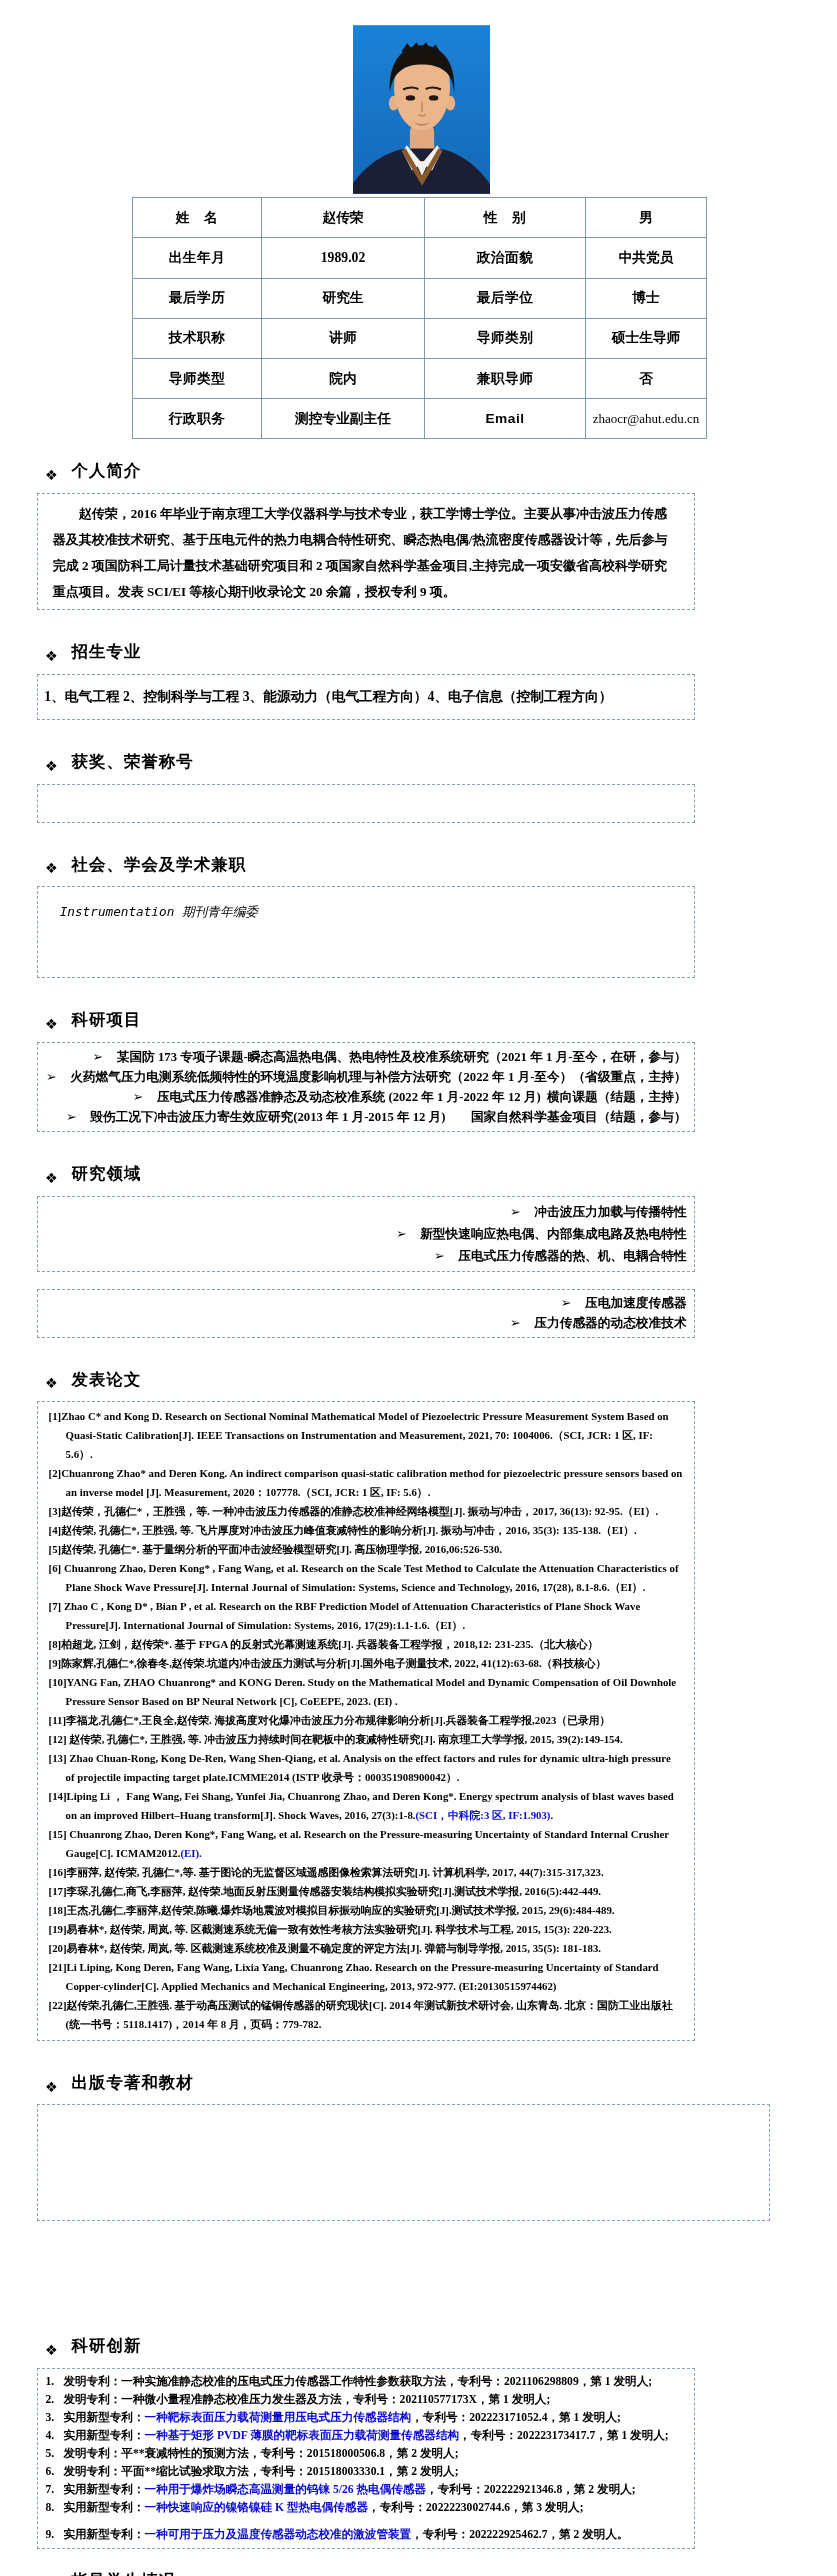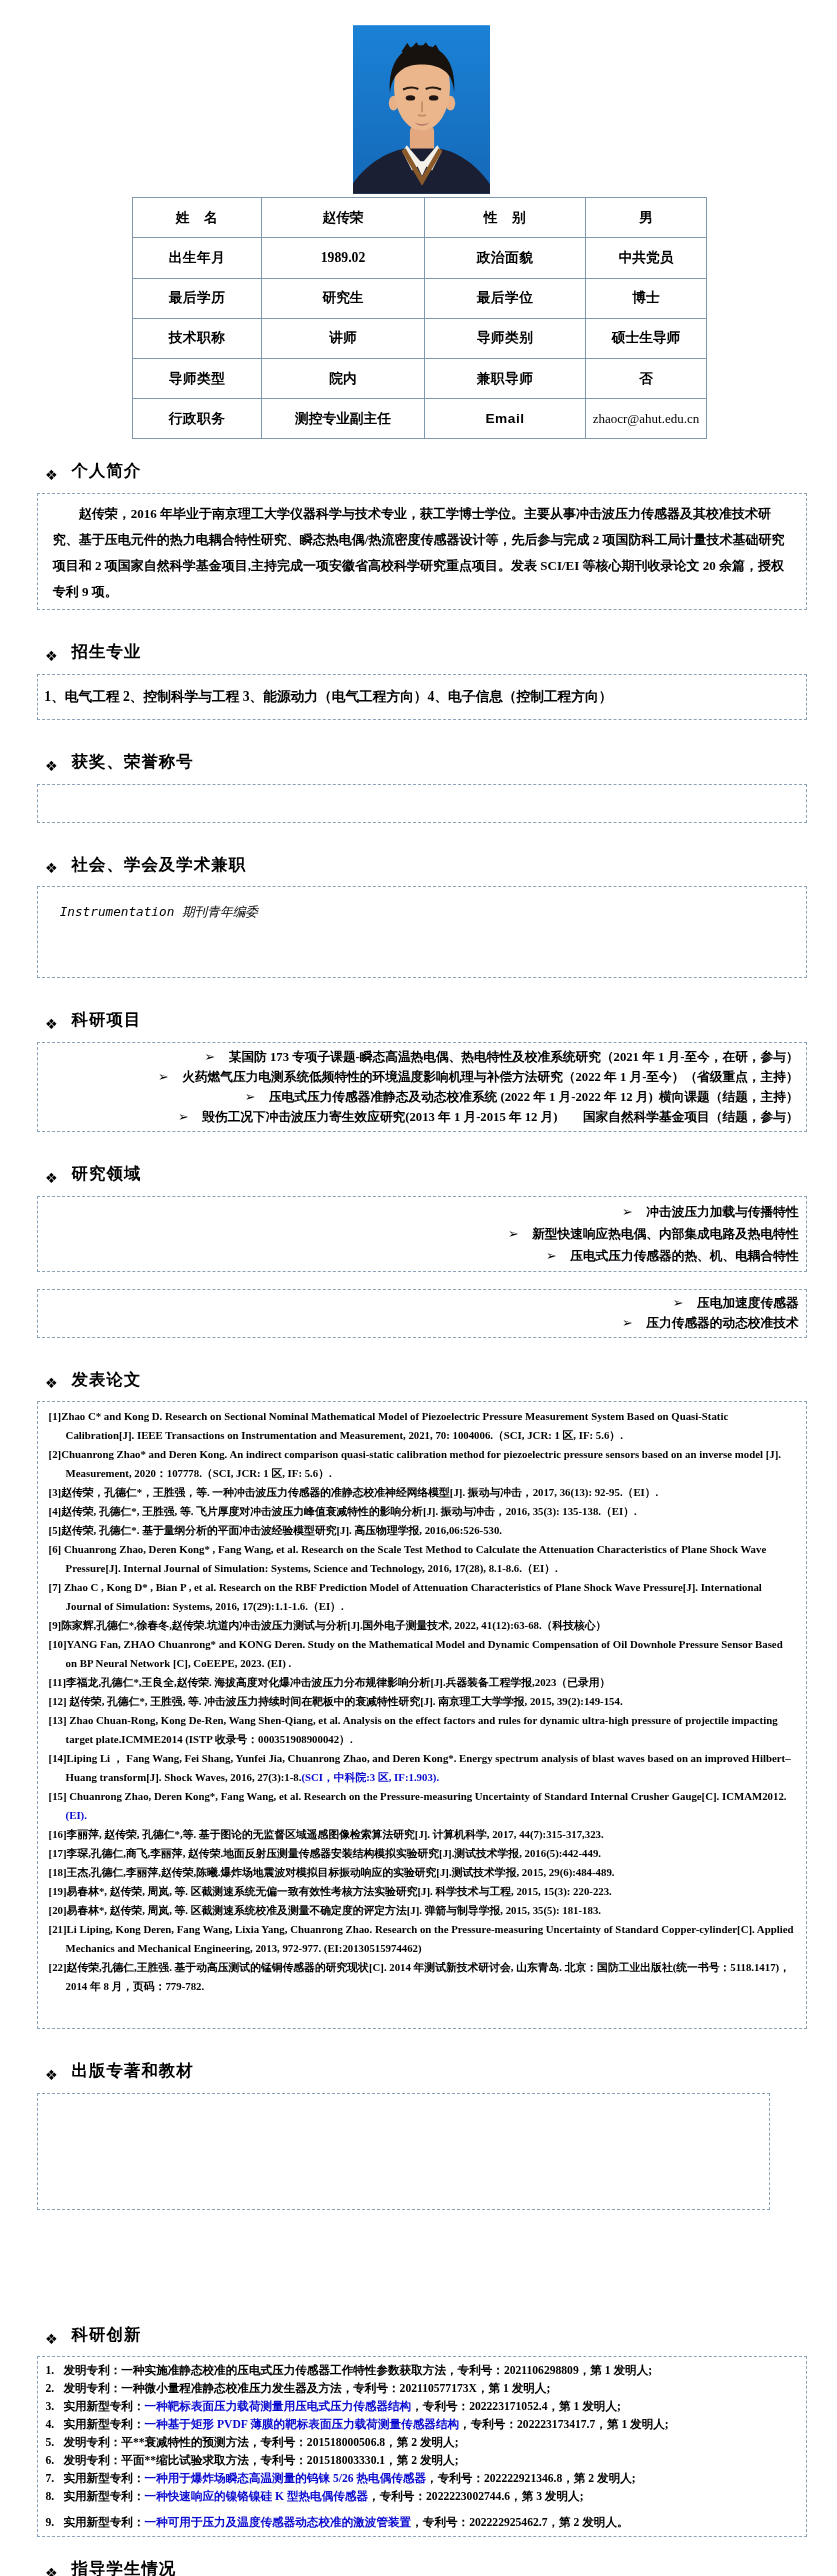--- a/index.html
+++ b/index.html
@@ -25,21 +25,21 @@
   .section{margin-top:31px;}
   .sec-intro{margin-top:21px;}
   .sec-innovation{margin-top:114px;}
   .sec-students{margin-top:21px;}
 
   .sec-header{margin:0 0 10.6px 45px;display:flex;align-items:flex-end;gap:13.7px;}
   .diamond{font-family:"DejaVu Sans",sans-serif;font-size:14.2px;line-height:1;color:#000;}
   .diamond::before{content:"\2756";}
   .sec-title{font-size:16.4px;font-weight:700;letter-spacing:1.1px;}
 
-  .box{margin-left:37px;width:770px;border:1.1px dashed #8ba2b6;box-sizing:border-box;background:#fff;}
+  .box{margin-left:37px;width:658px;border:1.1px dashed #8ba2b6;box-sizing:border-box;background:#fff;}
 
   .box-intro{min-height:116px;padding:7.4px 14.8px 4.2px 14.8px;}
   .intro-text{margin:0;font-size:13px;line-height:26px;text-indent:2em;font-weight:600;}
 
   .box-enroll{min-height:46px;display:flex;align-items:center;padding:0 6.3px;}
   .enroll-text{margin:0;font-size:13.7px;font-weight:600;}
 
   .box-awards{min-height:39px;}
 
   .box-memberships{min-height:92px;padding:8.4px 13.7px;}
@@ -294,20 +294,21 @@
           <li class="pub-item"><span class="pub-text">[3]赵传荣，孔德仁*，王胜强，等. 一种冲击波压力传感器的准静态校准神经网络模型[J]. 振动与冲击，2017, 36(13): 92-95.（EI）.</span><span class="pub-blue"></span></li>
 
           <li class="pub-item"><span class="pub-text">[4]赵传荣, 孔德仁*, 王胜强, 等. 飞片厚度对冲击波压力峰值衰减特性的影响分析[J]. 振动与冲击，2016, 35(3): 135-138.（EI）.</span><span class="pub-blue"></span></li>
 
           <li class="pub-item"><span class="pub-text">[5]赵传荣, 孔德仁*. 基于量纲分析的平面冲击波经验模型研究[J]. 高压物理学报, 2016,06:526-530.</span><span class="pub-blue"></span></li>
 
           <li class="pub-item"><span class="pub-text">[6] Chuanrong Zhao, Deren Kong* , Fang Wang, et al. Research on the Scale Test Method to Calculate the Attenuation Characteristics of Plane Shock Wave Pressure[J]. Internal Journal of Simulation: Systems, Science and Technology, 2016, 17(28), 8.1-8.6.（EI）.</span><span class="pub-blue"></span></li>
 
           <li class="pub-item"><span class="pub-text">[7] Zhao C , Kong D* , Bian P , et al. Research on the RBF Prediction Model of Attenuation Characteristics of Plane Shock Wave Pressure[J]. International Journal of Simulation: Systems, 2016, 17(29):1.1-1.6.（EI）.</span><span class="pub-blue"></span></li>
 
+          <li class="pub-item"><span class="pub-text">[8]柏超龙, 江剑，赵传荣*. 基于 FPGA 的反射式光幕测速系统[J]. 兵器装备工程学报，2018,12: 231-235.（北大核心）</span><span class="pub-blue"></span></li>
 
           <li class="pub-item"><span class="pub-text">[9]陈家辉,孔德仁*,徐春冬,赵传荣.坑道内冲击波压力测试与分析[J].国外电子测量技术, 2022, 41(12):63-68.（科技核心）</span><span class="pub-blue"></span></li>
 
           <li class="pub-item"><span class="pub-text">[10]YANG Fan, ZHAO Chuanrong* and KONG Deren. Study on the Mathematical Model and Dynamic Compensation of Oil Downhole Pressure Sensor Based on BP Neural Network [C], CoEEPE, 2023. (EI) .</span><span class="pub-blue"></span></li>
 
           <li class="pub-item"><span class="pub-text">[11]李福龙,孔德仁*,王良全,赵传荣. 海拔高度对化爆冲击波压力分布规律影响分析[J].兵器装备工程学报,2023（已录用）</span><span class="pub-blue"></span></li>
 
           <li class="pub-item"><span class="pub-text">[12] 赵传荣, 孔德仁*, 王胜强, 等. 冲击波压力持续时间在靶板中的衰减特性研究[J]. 南京理工大学学报, 2015, 39(2):149-154.</span><span class="pub-blue"></span></li>
 
           <li class="pub-item"><span class="pub-text">[13] Zhao Chuan-Rong, Kong De-Ren, Wang Shen-Qiang, et al. Analysis on the effect factors and rules for dynamic ultra-high pressure of projectile impacting target plate.ICMME2014 (ISTP 收录号：000351908900042）.</span><span class="pub-blue"></span></li>

